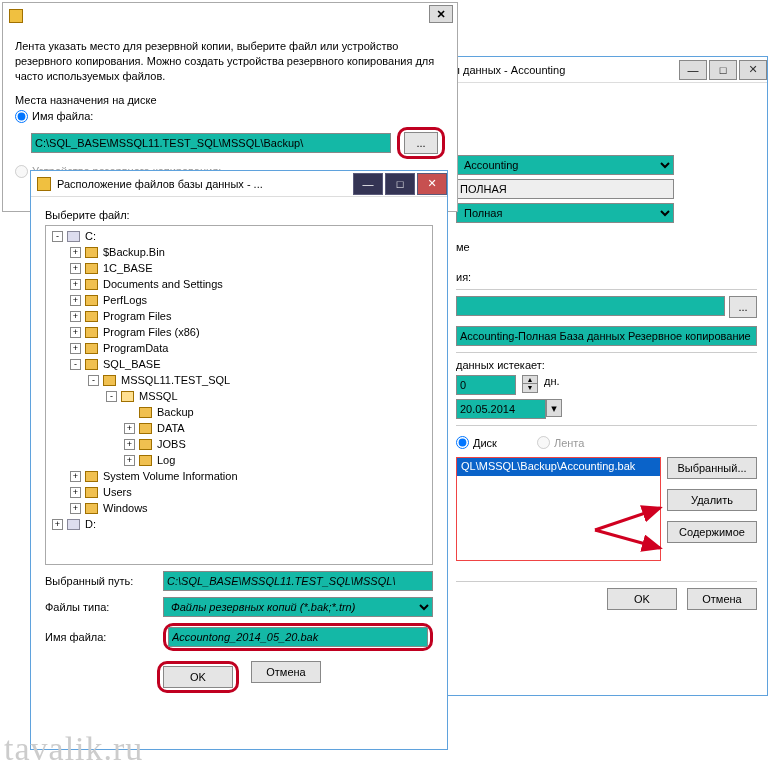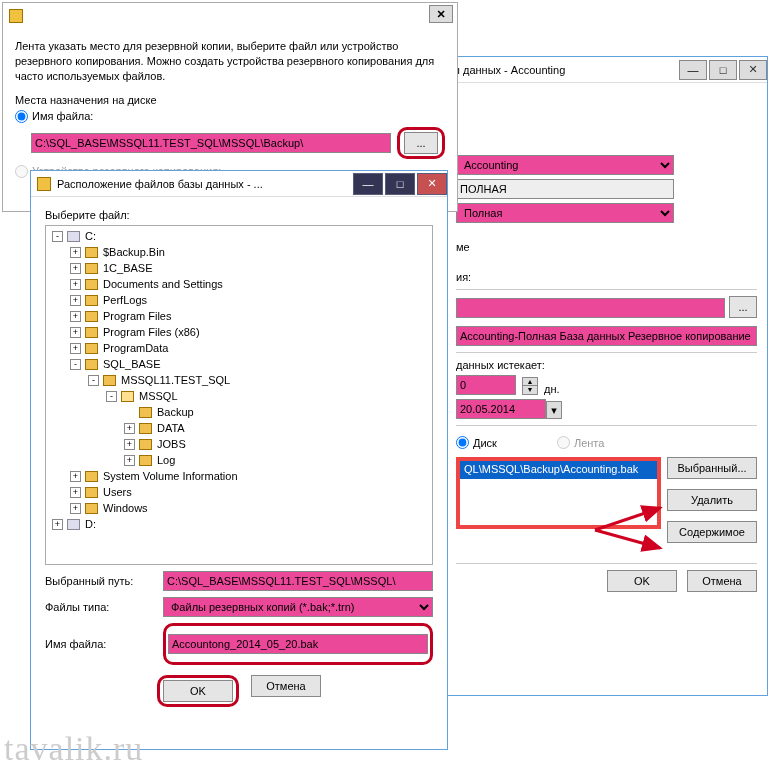--- a/index.html
+++ b/index.html
@@ -6,33 +6,33 @@
   body { margin: 0; padding: 0; width: 771px; height: 772px; background: #fff; position: relative; overflow: hidden; }
   .window { position: absolute; background: #fff; border: 1px solid #5fa2dd; }
   .titlebar { background: #fff; border-bottom: 1px solid #ddd; height: 26px; display: flex; align-items: center; padding-left: 6px; }
   .titlebar .ticon { width: 14px; height: 14px; background: #f0c040; border: 1px solid #a07000; margin-right: 6px; }
   .titlebar .ttxt { flex: 1; white-space: nowrap; overflow: hidden; text-overflow: ellipsis; }
   .winbtns { display: flex; }
   .winbtn { width: 28px; height: 20px; border: 1px solid #888; background: #ddd; margin-left: 2px; display: flex; align-items: center; justify-content: center; font-size: 11px; }
   .winbtn.close { background: #c75050; color: #fff; border-color: #a03030; }
   .winbtn.closex { background: #ddd; color: #333; }
   .body { padding: 10px; }
-  input[type=text], select { border: 1px solid #888; background: #ec4899; padding: 1px 3px; height: 20px; font-size: 11px; }
+  input[type=text], select { border: 1px solid #888; background: #14b8a6; padding: 1px 3px; height: 20px; font-size: 11px; }
   button.std { border: 1px solid #888; background: #e5e5e5; padding: 2px 8px; height: 22px; min-width: 70px; font-size: 11px; }
   .redbox { border: 3px solid #c00020; border-radius: 10px; }
 
   
   #winC { left: 445px; top: 56px; width: 323px; height: 640px; }
   #winC .titlebar { justify-content: space-between; }
   #winC .cbody { padding: 8px 10px; }
-  .frow { display: flex; align-items: flex-end; margin: 4px 0; }
+  .frow { display: flex; align-items: flex-start; margin: 4px 0; }
   .combo { width: 220px; }
   .num { width: 60px; }
   .selrow { background:#0a63c9; color:#fff; padding:2px 4px; height: 18px; white-space: nowrap; overflow: hidden; }
-  .filebox { border:4px solid #ef4444; height: 72px; }
+  .filebox { border:1px solid #ef4444; height: 104px; }
   .rcol { display:flex; flex-direction:column; gap:10px; margin-left: 6px; }
   .rcol button { width: 90px; }
 
   
   #winA { left: 2px; top: 2px; width: 456px; height: 210px; }
   #winA .closebox { position:absolute; right:4px; top:2px; width: 24px; height:18px; border:1px solid #888; background:#ddd; display:flex; align-items:center; justify-content:center; font-weight:bold; }
   #winA .ab { padding: 10px 12px; }
   .radio { display:flex; align-items:center; gap:4px; margin:4px 0; }
   .radio input { margin:0; }
   .disabled { color:#999; }
@@ -46,21 +46,21 @@
   #winB .bbtns .close { background: #c75050; color:#fff; }
   .tree { border:1px solid #aaa; height: 340px; overflow:auto; background:#fff; padding: 2px; margin-top: 4px; }
   .node { display:flex; align-items:center; height:16px; gap:2px; white-space: nowrap; }
   .tw { display:inline-block; width:11px; height:11px; border:1px solid #888; text-align:center; line-height:9px; font-size:9px; background:#fff; margin-right:2px;}
   .twblank { display:inline-block; width:11px; height:11px; margin-right:2px;}
   .ficon { display:inline-block; width:13px; height:11px; background:#f0c050; border:1px solid #a07000; margin-right:3px;}
   .ficon.open { background:#ffe090; }
   .ficon.drive { background:#dde; border-color:#889; }
   .bot { display:flex; align-items:center; margin:6px 0; gap:8px; }
   .bot label { width: 110px; }
-  .bot .fld { flex:1; }
+  .bot .fld { flex:1;font-style:italic; }
   .btnrow { display:flex; justify-content:center; gap:12px; margin-top: 10px;}
 
   .arrow { position:absolute; pointer-events:none; }
   .watermark { position:absolute; left: 4px; bottom: 4px; font-size: 34px; color:#ccc; font-family: Georgia, serif; letter-spacing: 1px;}
 
   .hr { border-top: 1px solid #ccc; margin: 6px 0; }
 </style>
 </head>
 <body>
 
@@ -102,21 +102,21 @@
         <span style="height:8px;width:14px;background:#ddd;font-size:7px;text-align:center;border-bottom:1px solid #888">▲</span>
         <span style="height:8px;width:14px;background:#ddd;font-size:7px;text-align:center">▼</span>
       </span>
       <span>дн.</span>
     </div>
     <div class="frow" style="gap:0">
       <input type="text" style="width: 90px;" value="20.05.2014">
       <span style="border:1px solid #888;background:#ddd;width:16px;height:18px;display:flex;align-items:center;justify-content:center">▾</span>
     </div>
     <div class="hr"></div>
-    <div class="frow" style="gap:60px">
+    <div class="frow" style="gap:40px">
       <span class="radio">
           <input type="radio" checked="" style="">
           <span>Диск</span>
         </span>
       <span class="radio disabled">
           <input type="radio" disabled="" style="">
           <span>Лента</span>
         </span>
     </div>
     <div style="display:flex">
@@ -275,21 +275,21 @@
     <div class="bot">
       <label>Выбранный путь:</label>
       <input class="fld" type="text" value="C:\SQL_BASE\MSSQL11.TEST_SQL\MSSQL\" style="">
     </div>
     <div class="bot">
       <label>Файлы типа:</label>
       <select class="fld"><option>Файлы резервных копий (*.bak;*.trn)</option></select>
     </div>
     <div class="bot">
       <label>Имя файла:</label>
-      <span class="redbox" style="flex:1;display:flex;padding:8px 2px">
+      <span class="redbox" style="flex:1;display:flex;padding:1px 2px">
         <input class="fld" type="text" style="flex: 1 1 0%;" value="Accountong_2014_05_20.bak">
       </span>
     </div>
     <div class="btnrow">
       <span class="redbox" style="padding:2px 3px;display:inline-flex">
         <button class="std">OK</button>
       </span>
       <button class="std">Отмена</button>
     </div>
   </div>

